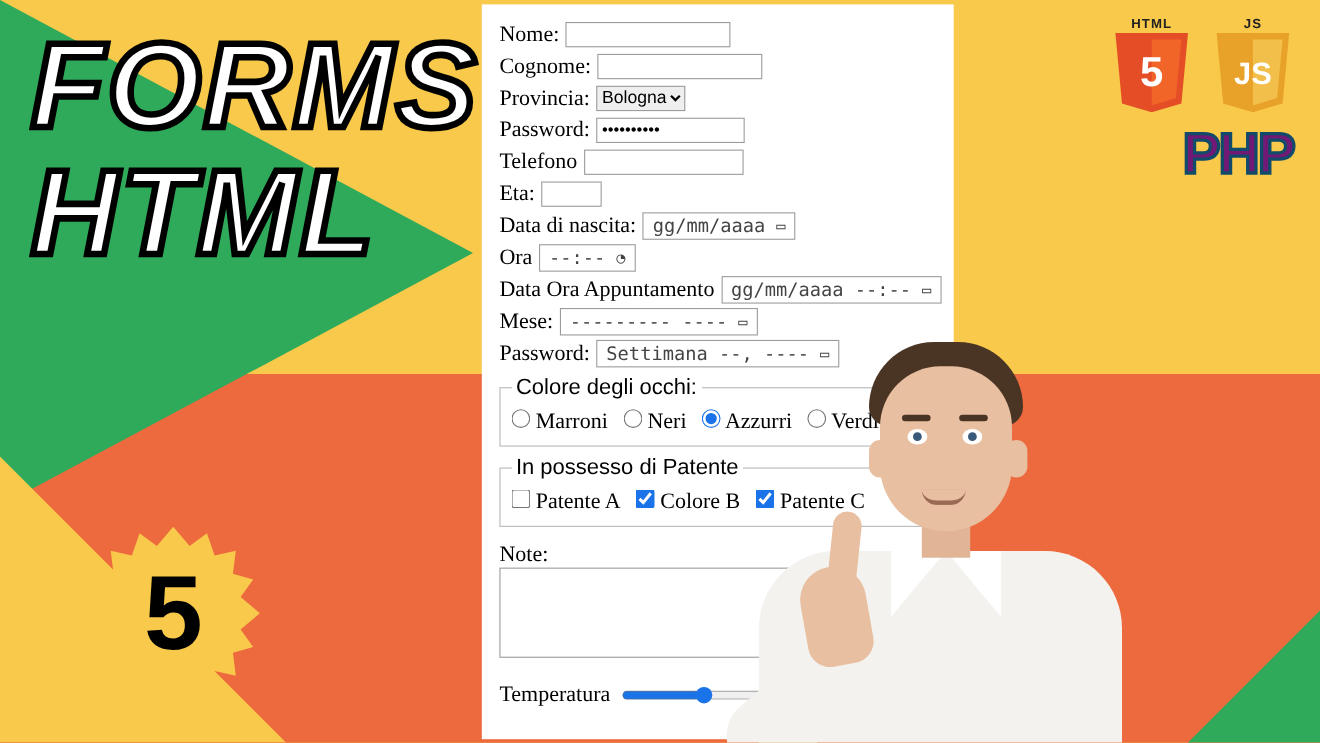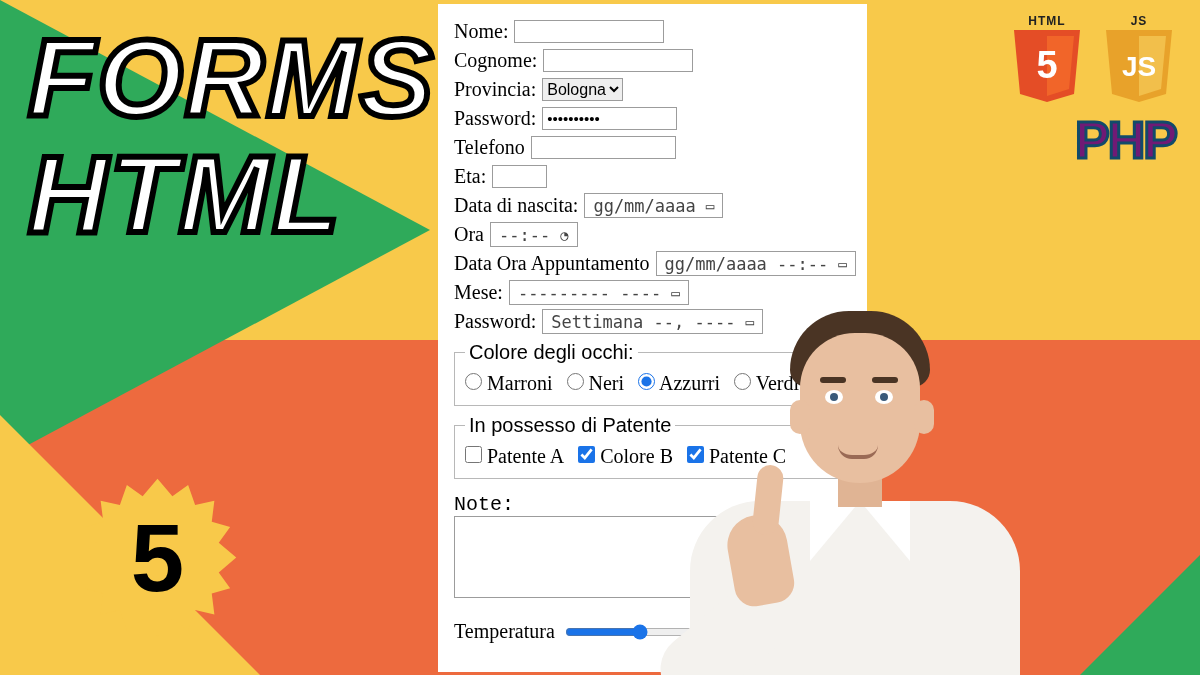--- a/index.html
+++ b/index.html
@@ -145,21 +145,21 @@
   .date-like .icon { font-size:14px; color:#444; }
   fieldset {
     border:1px solid #b8b8b8; margin:6px 0 8px 0; padding:8px 10px 10px 10px;
   }
   legend { font-family:Liberation Sans, sans-serif; font-size:20px; padding:0 4px;}
   .radio-row, .check-row { display:flex; gap:14px; align-items:center; font-size:20px;}
   .radio-row input, .check-row input { width:17px; height:17px; accent-color:#1a73e8;}
   textarea {
      width:484px; height:82px; border:1px solid #9c9c9c; font-family:monospace; font-size:16px; resize:none; display:block;
   }
-  .note-label { margin-top:14px;font-family:Liberation Mono, monospace; }
+  .note-label { margin-top:14px; }
   .temp-row { display:flex; align-items:center; gap:10px; margin-top:22px;}
   .temp-row input[type=range]{ accent-color:#1a73e8; width:150px; }
 
 </style>
 </head>
 <body>
 
 <div class="bg">
   <div class="yellow-top"></div>
   <div class="orange-bottom"></div>

